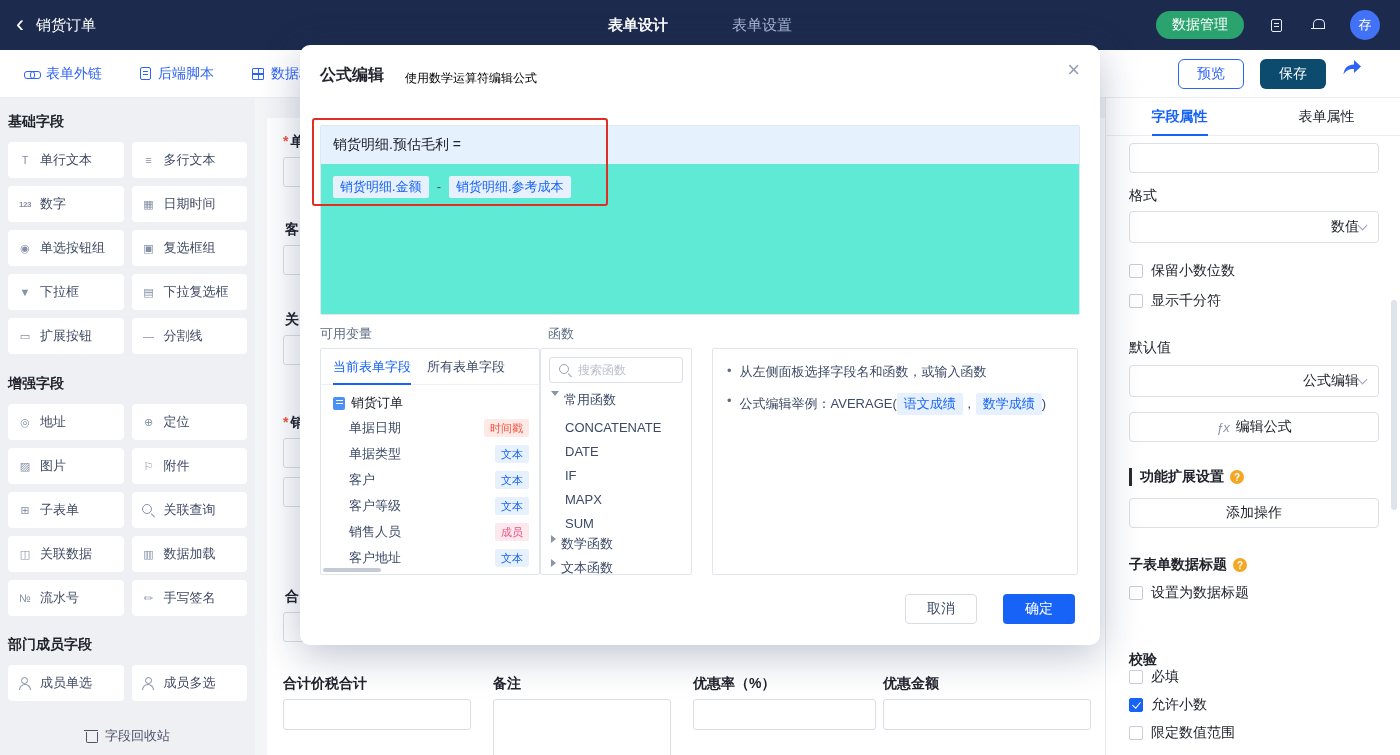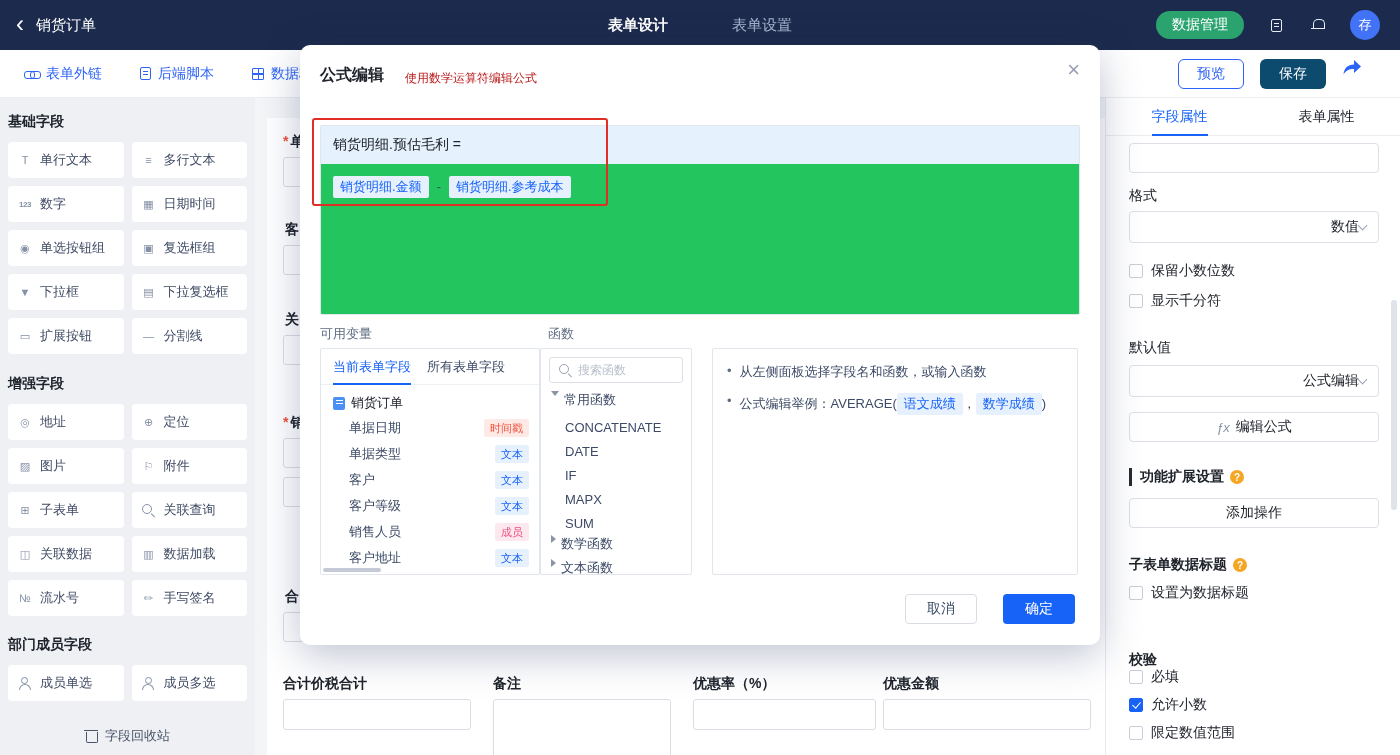--- a/index.html
+++ b/index.html
@@ -75,39 +75,39 @@
   .canvas-card{position:absolute;left:12px;top:20px;right:0;bottom:0;background:#fff}
   .cv-abs{position:absolute}
   .cv-label{font-size:14px;font-weight:700;color:#20242c;height:18px;display:flex;gap:2px;white-space:nowrap}
   .req{color:#f2503c}
   .input-box{border:1px solid #d9dde4;border-radius:3px;background:#fff;margin-top:6px}
 
   
   .props{position:absolute;left:1105px;top:98px;right:0;bottom:0;background:#fff;border-left:1px solid #e8eaee}
   .props-tabs{height:38px;border-bottom:1px solid #ebedf1;display:flex}
   .props-tab{flex:1;display:flex;align-items:center;justify-content:center;font-size:14px;color:#20242c;position:relative}
-  .props-tab.active{color:#1763f7;font-weight:400}
+  .props-tab.active{color:#1763f7;font-weight:700}
   .props-tab.active::after{content:"";position:absolute;left:50%;bottom:-1px;transform:translateX(-50%);width:56px;height:2px;background:#1763f7}
   .p-abs{position:absolute}
   .p-label{font-size:14px;color:#20242c}
   .p-input{width:250px;height:30px;border:1px solid #dcdfe6;border-radius:4px;background:#fff}
   .p-select{width:250px;height:32px;border:1px solid #dcdfe6;border-radius:4px;background:#fff;display:flex;align-items:center;justify-content:flex-end;padding:0 12px;font-size:14px;color:#20242c}
   .p-btn{width:250px;height:30px;border:1px solid #dcdfe6;border-radius:4px;background:#fff;display:flex;align-items:center;justify-content:center;gap:6px;font-size:14px;color:#20242c}
   .fx{font-style:italic;color:#8a94a6;font-size:13px}
   .cb-row{display:flex;align-items:center;gap:8px;font-size:14px;color:#20242c}
   .p-head{display:flex;align-items:center;gap:6px;font-size:14px;font-weight:700;color:#20242c}
   .p-head.bar{border-left:3px solid #262b33;padding-left:8px}
   .v-scrollbar{position:absolute;right:3px;top:202px;width:6px;height:210px;border-radius:3px;background:#dfe3ea}
 
   
   .modal{position:absolute;left:300px;top:45px;width:800px;height:600px;background:#fff;border-radius:10px;box-shadow:0 10px 40px rgba(20,40,90,.28);z-index:50}
   .m-title{position:absolute;left:20px;top:20px;font-size:16px;font-weight:700;color:#20242c}
-  .m-sub{position:absolute;left:105px;top:25px;font-size:12px;color:#b91c1c}
+  .m-sub{position:absolute;left:105px;top:25px;font-size:12px;color:#000000}
   .m-close{position:absolute;right:20px;top:14px;font-size:22px;color:#98a1b3;line-height:1}
-  .editor{position:absolute;left:20px;top:80px;width:760px;height:190px;border:1px solid #e1e5ec;border-radius:2px;background:#22c55e}
+  .editor{position:absolute;left:20px;top:80px;width:760px;height:190px;border:1px solid #e1e5ec;border-radius:2px;background:#5eead4}
   .editor-line1{height:38px;background:#e6f1fe;display:flex;align-items:center;padding:0 12px;font-size:14px;color:#20242c}
   .editor-line2{display:flex;align-items:center;gap:8px;padding:12px 12px 0;font-size:13px;color:#3c4a66}
   .chip{background:#e7f1fe;color:#1763f7;padding:3px 7px;border-radius:2px;font-size:13px;line-height:1.2;white-space:nowrap}
   .annotation{position:absolute;left:12px;top:73px;width:296px;height:88px;border:2px solid #e02e24;border-radius:3px;pointer-events:none;z-index:5}
   .panel-label{position:absolute;top:280px;font-size:13px;color:#5e6d82}
   .panel{position:absolute;top:303px;border:1px solid #e1e5ec;border-radius:2px;background:#fff;overflow:hidden}
   .vp{left:20px;width:220px;height:227px}
   .fp{left:240px;width:152px;height:227px}
   .hp{left:412px;width:366px;height:227px;padding:14px 14px 0}
   .vp-tabs{height:36px;border-bottom:1px solid #eef0f3;display:flex;align-items:center;gap:16px;padding:0 12px}

